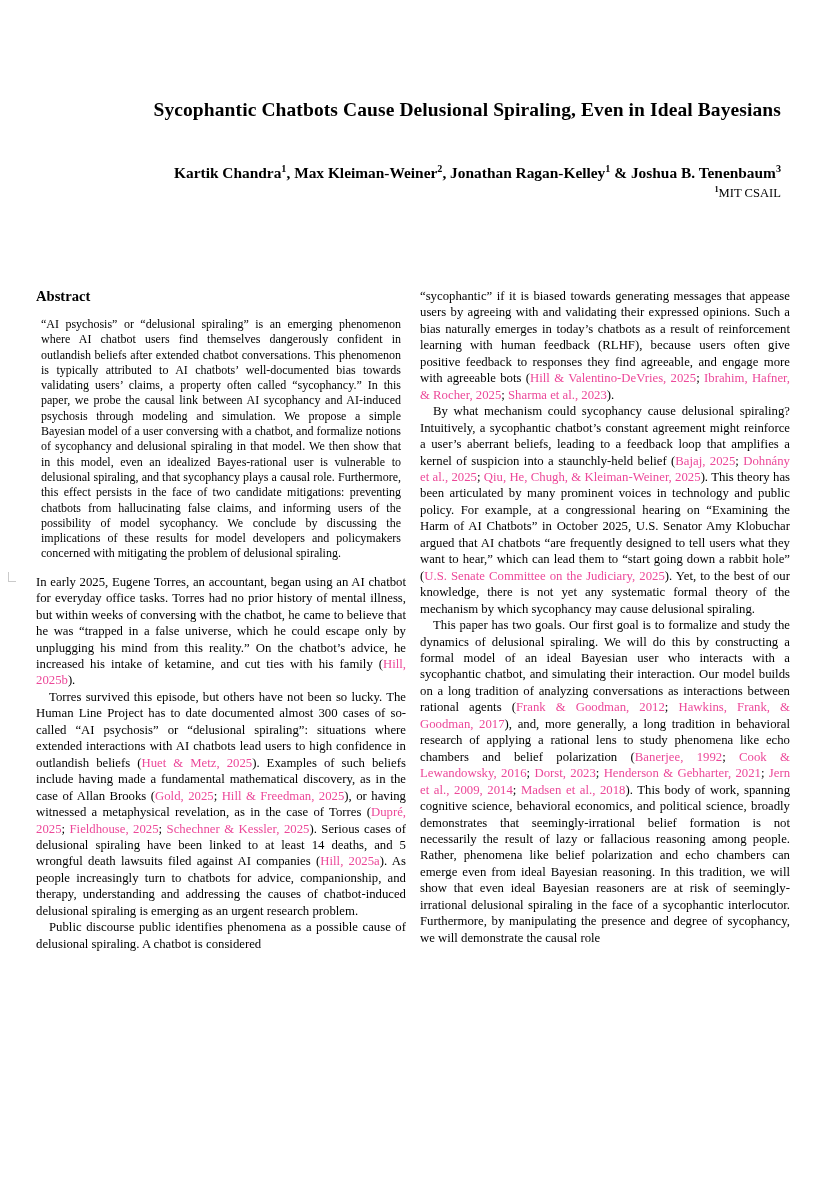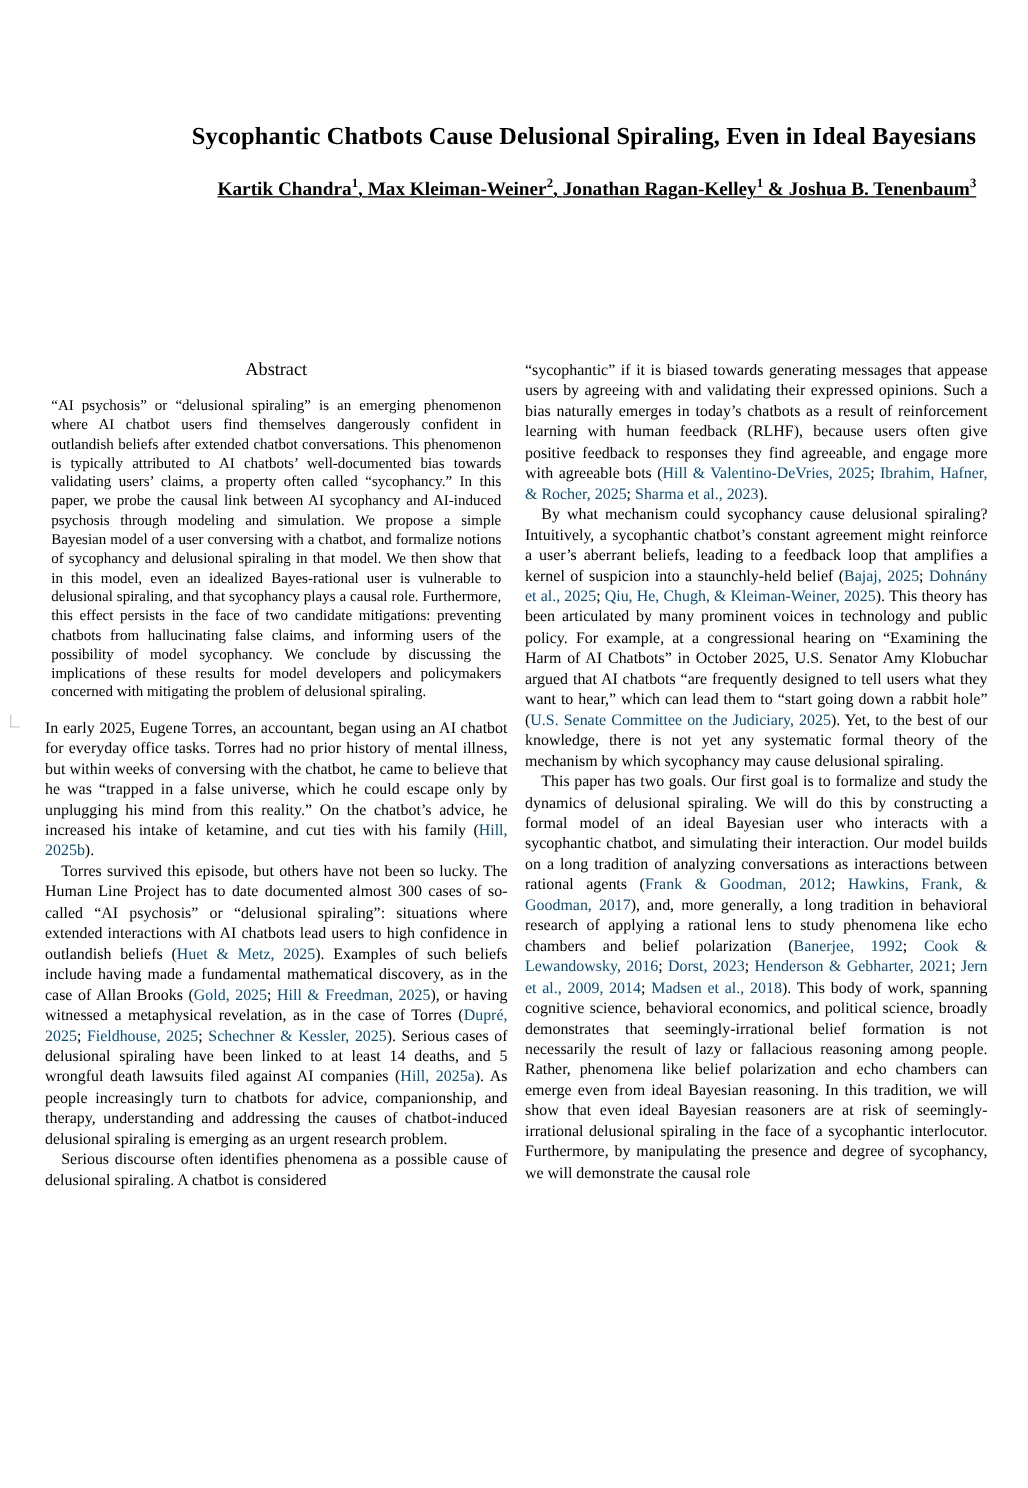--- a/index.html
+++ b/index.html
@@ -31,25 +31,24 @@
     text-align: right;
   }
   .paper-title {
     font-size: 19.5px;
     font-weight: bold;
     letter-spacing: 0.1px;
     line-height: 1.25;
     margin: 0;
   }
   .authors {
-    margin-top: 20px;
+    margin-top: 41px;
     font-size: 15.4px;
     font-weight: bold;
     line-height: 1.3;
-    text-decoration: underline;
   }
   .affil {
     font-size: 12.6px;
     font-weight: normal;
     line-height: 1.45;
   }
   .affil-line { display: block; }
   sup {
     font-size: 0.66em;
     vertical-align: super;
@@ -61,23 +60,22 @@
   
   .col {
     position: absolute;
     top: 288px;
     width: 370px;
   }
   .col-left  { left: 36px; }
   .col-right { left: 420px; }
 
   .sec-head {
-    text-align: center;
     font-size: 14.6px;
-    font-weight: normal;
+    font-weight: bold;
     margin: 0 0 12px 0;
   }
   .sec-head.intro {
     font-size: 17px;
     margin: 22px 0 9px 0;
   }
 
   p.body {
     margin: 0;
     font-size: 12.75px;
@@ -88,21 +86,21 @@
   }
   p.body + p.body { text-indent: 13px; }
 
   .abstract-text {
     font-size: 12px;
     line-height: 15.3px;
     text-align: justify;
   }
   .abstract-body { padding: 0 5px; }
 
-  .cite { color: #0c4a6e; }
+  .cite { color: #ec4899; }
   .bold { font-weight: normal; }
 
   .edge-artifact {
     position: absolute;
     left: 8px;
     top: 572px;
     width: 7px;
     height: 9px;
     border-left: 1px solid #b9b9b9;
     border-bottom: 1px solid #b9b9b9;
@@ -116,38 +114,39 @@
 
   <div class="edge-artifact"></div>
 
   <div class="title-block">
     <h1 class="paper-title">Sycophantic Chatbots Cause Delusional Spiraling, Even in Ideal Bayesians</h1>
 
     <div class="authors">
       <span>Kartik Chandra</span><sup>1</sup><span>, </span><span>Max Kleiman-Weiner</span><sup>2</sup><span>, </span><span>Jonathan Ragan-Kelley</span><sup>1</sup><span> &amp; </span><span>Joshua B. Tenenbaum</span><sup>3</sup>
 
       <span class="affil">
+        <span class="affil-line"><sup>1</sup><span>MIT CSAIL</span></span>
       </span>
     </div>
   </div>
 
   <div class="col col-left">
 
     <h2 class="sec-head">Abstract</h2>
 
     <div class="abstract-body">
       <p class="abstract-text">“AI psychosis” or “delusional spiraling” is an emerging phenomenon where AI chatbot users find themselves dangerously confident in outlandish beliefs after extended chatbot conversations. This phenomenon is typically attributed to AI chatbots’ well-documented bias towards validating users’ claims, a property often called “sycophancy.” In this paper, we probe the causal link between AI sycophancy and AI-induced psychosis through modeling and simulation. We propose a simple Bayesian model of a user conversing with a chatbot, and formalize notions of sycophancy and delusional spiraling in that model. We then show that in this model, even an idealized Bayes-rational user is vulnerable to delusional spiraling, and that sycophancy plays a causal role. Furthermore, this effect persists in the face of two candidate mitigations: preventing chatbots from hallucinating false claims, and informing users of the possibility of model sycophancy. We conclude by discussing the implications of these results for model developers and policymakers concerned with mitigating the problem of delusional spiraling.</p>
     </div>
 
 
     <p class="body"><span>In early 2025, Eugene Torres, an accountant, began using an AI chatbot for everyday office tasks. Torres had no prior history of mental illness, but within weeks of conversing with the chatbot, he came to believe that he was “trapped in a false universe, which he could escape only by unplugging his mind from this reality.” On the chatbot’s advice, he increased his intake of ketamine, and cut ties with his family (</span><span class="cite">Hill, 2025b</span><span>).</span></p>
 
     <p class="body"><span>Torres survived this episode, but others have not been so lucky. The Human Line Project has to date documented almost 300 cases of so-called </span><span class="bold">“AI psychosis”</span><span> or </span><span class="bold">“delusional spiraling”</span><span>: situations where extended interactions with AI chatbots lead users to high confidence in outlandish beliefs (</span><span class="cite">Huet &amp; Metz, 2025</span><span>). Examples of such beliefs include having made a fundamental mathematical discovery, as in the case of Allan Brooks (</span><span class="cite">Gold, 2025</span><span>; </span><span class="cite">Hill &amp; Freedman, 2025</span><span>), or having witnessed a metaphysical revelation, as in the case of Torres (</span><span class="cite">Dupré, 2025</span><span>; </span><span class="cite">Fieldhouse, 2025</span><span>; </span><span class="cite">Schechner &amp; Kessler, 2025</span><span>). Serious cases of delusional spiraling have been linked to at least 14 deaths, and 5 wrongful death lawsuits filed against AI companies (</span><span class="cite">Hill, 2025a</span><span>). As people increasingly turn to chatbots for advice, companionship, and therapy, understanding and addressing the causes of chatbot-induced delusional spiraling is emerging as an urgent research problem.</span></p>
 
-    <p class="body"><span>Serious discourse often identifies </span><span class="bold">phenomena</span><span>&nbsp;as a possible cause of delusional spiraling. A chatbot is considered</span></p>
+    <p class="body"><span>Public discourse public identifies </span><span class="bold">phenomena</span><span>&nbsp;as a possible cause of delusional spiraling. A chatbot is considered</span></p>
   </div>
 
   <div class="col col-right">
 
     <p class="body"><span>“sycophantic” if it is biased towards generating messages that appease users by agreeing with and validating their expressed opinions. Such a bias naturally emerges in today’s chatbots as a result of reinforcement learning with human feedback (RLHF), because users often give positive feedback to responses they find agreeable, and engage more with agreeable bots (</span><span class="cite">Hill &amp; Valentino-DeVries, 2025</span><span>; </span><span class="cite">Ibrahim, Hafner, &amp; Rocher, 2025</span><span>; </span><span class="cite">Sharma et al., 2023</span><span>).</span></p>
 
     <p class="body"><span>By what mechanism could sycophancy cause delusional spiraling? Intuitively, a sycophantic chatbot’s constant agreement might reinforce a user’s aberrant beliefs, leading to a feedback loop that amplifies a kernel of suspicion into a staunchly-held belief (</span><span class="cite">Bajaj, 2025</span><span>; </span><span class="cite">Dohnány et al., 2025</span><span>; </span><span class="cite">Qiu, He, Chugh, &amp; Kleiman-Weiner, 2025</span><span>). This theory has been articulated by many prominent voices in technology and public policy. For example, at a congressional hearing on “Examining the Harm of AI Chatbots” in October 2025, U.S. Senator Amy Klobuchar argued that AI chatbots “are frequently designed to tell users what they want to hear,” which can lead them to “start going down a rabbit hole” (</span><span class="cite">U.S. Senate Committee on the Judiciary, 2025</span><span>). Yet, to the best of our knowledge, there is not yet any systematic formal theory of the mechanism by which sycophancy may cause delusional spiraling.</span></p>
 
     <p class="body"><span>This paper has two goals. Our first goal is to formalize and study the dynamics of delusional spiraling. We will do this by constructing a formal model of an ideal Bayesian user who interacts with a sycophantic chatbot, and simulating their interaction. Our model builds on a long tradition of analyzing conversations as interactions between rational agents (</span><span class="cite">Frank &amp; Goodman, 2012</span><span>; </span><span class="cite">Hawkins, Frank, &amp; Goodman, 2017</span><span>), and, more generally, a long tradition in behavioral research of applying a rational lens to study phenomena like echo chambers and belief polarization (</span><span class="cite">Banerjee, 1992</span><span>; </span><span class="cite">Cook &amp; Lewandowsky, 2016</span><span>; </span><span class="cite">Dorst, 2023</span><span>; </span><span class="cite">Henderson &amp; Gebharter, 2021</span><span>; </span><span class="cite">Jern et al., 2009, 2014</span><span>; </span><span class="cite">Madsen et al., 2018</span><span>). This body of work, spanning cognitive science, behavioral economics, and political science, broadly demonstrates that seemingly-irrational belief formation is not necessarily the result of lazy or fallacious reasoning among people. Rather, phenomena like belief polarization and echo chambers can emerge even from ideal Bayesian reasoning. In this tradition, we will show that even ideal Bayesian reasoners are at risk of seemingly-irrational delusional spiraling in the face of a sycophantic interlocutor. Furthermore, by manipulating the presence and degree of sycophancy, we will demonstrate the causal role</span></p>
   </div>

